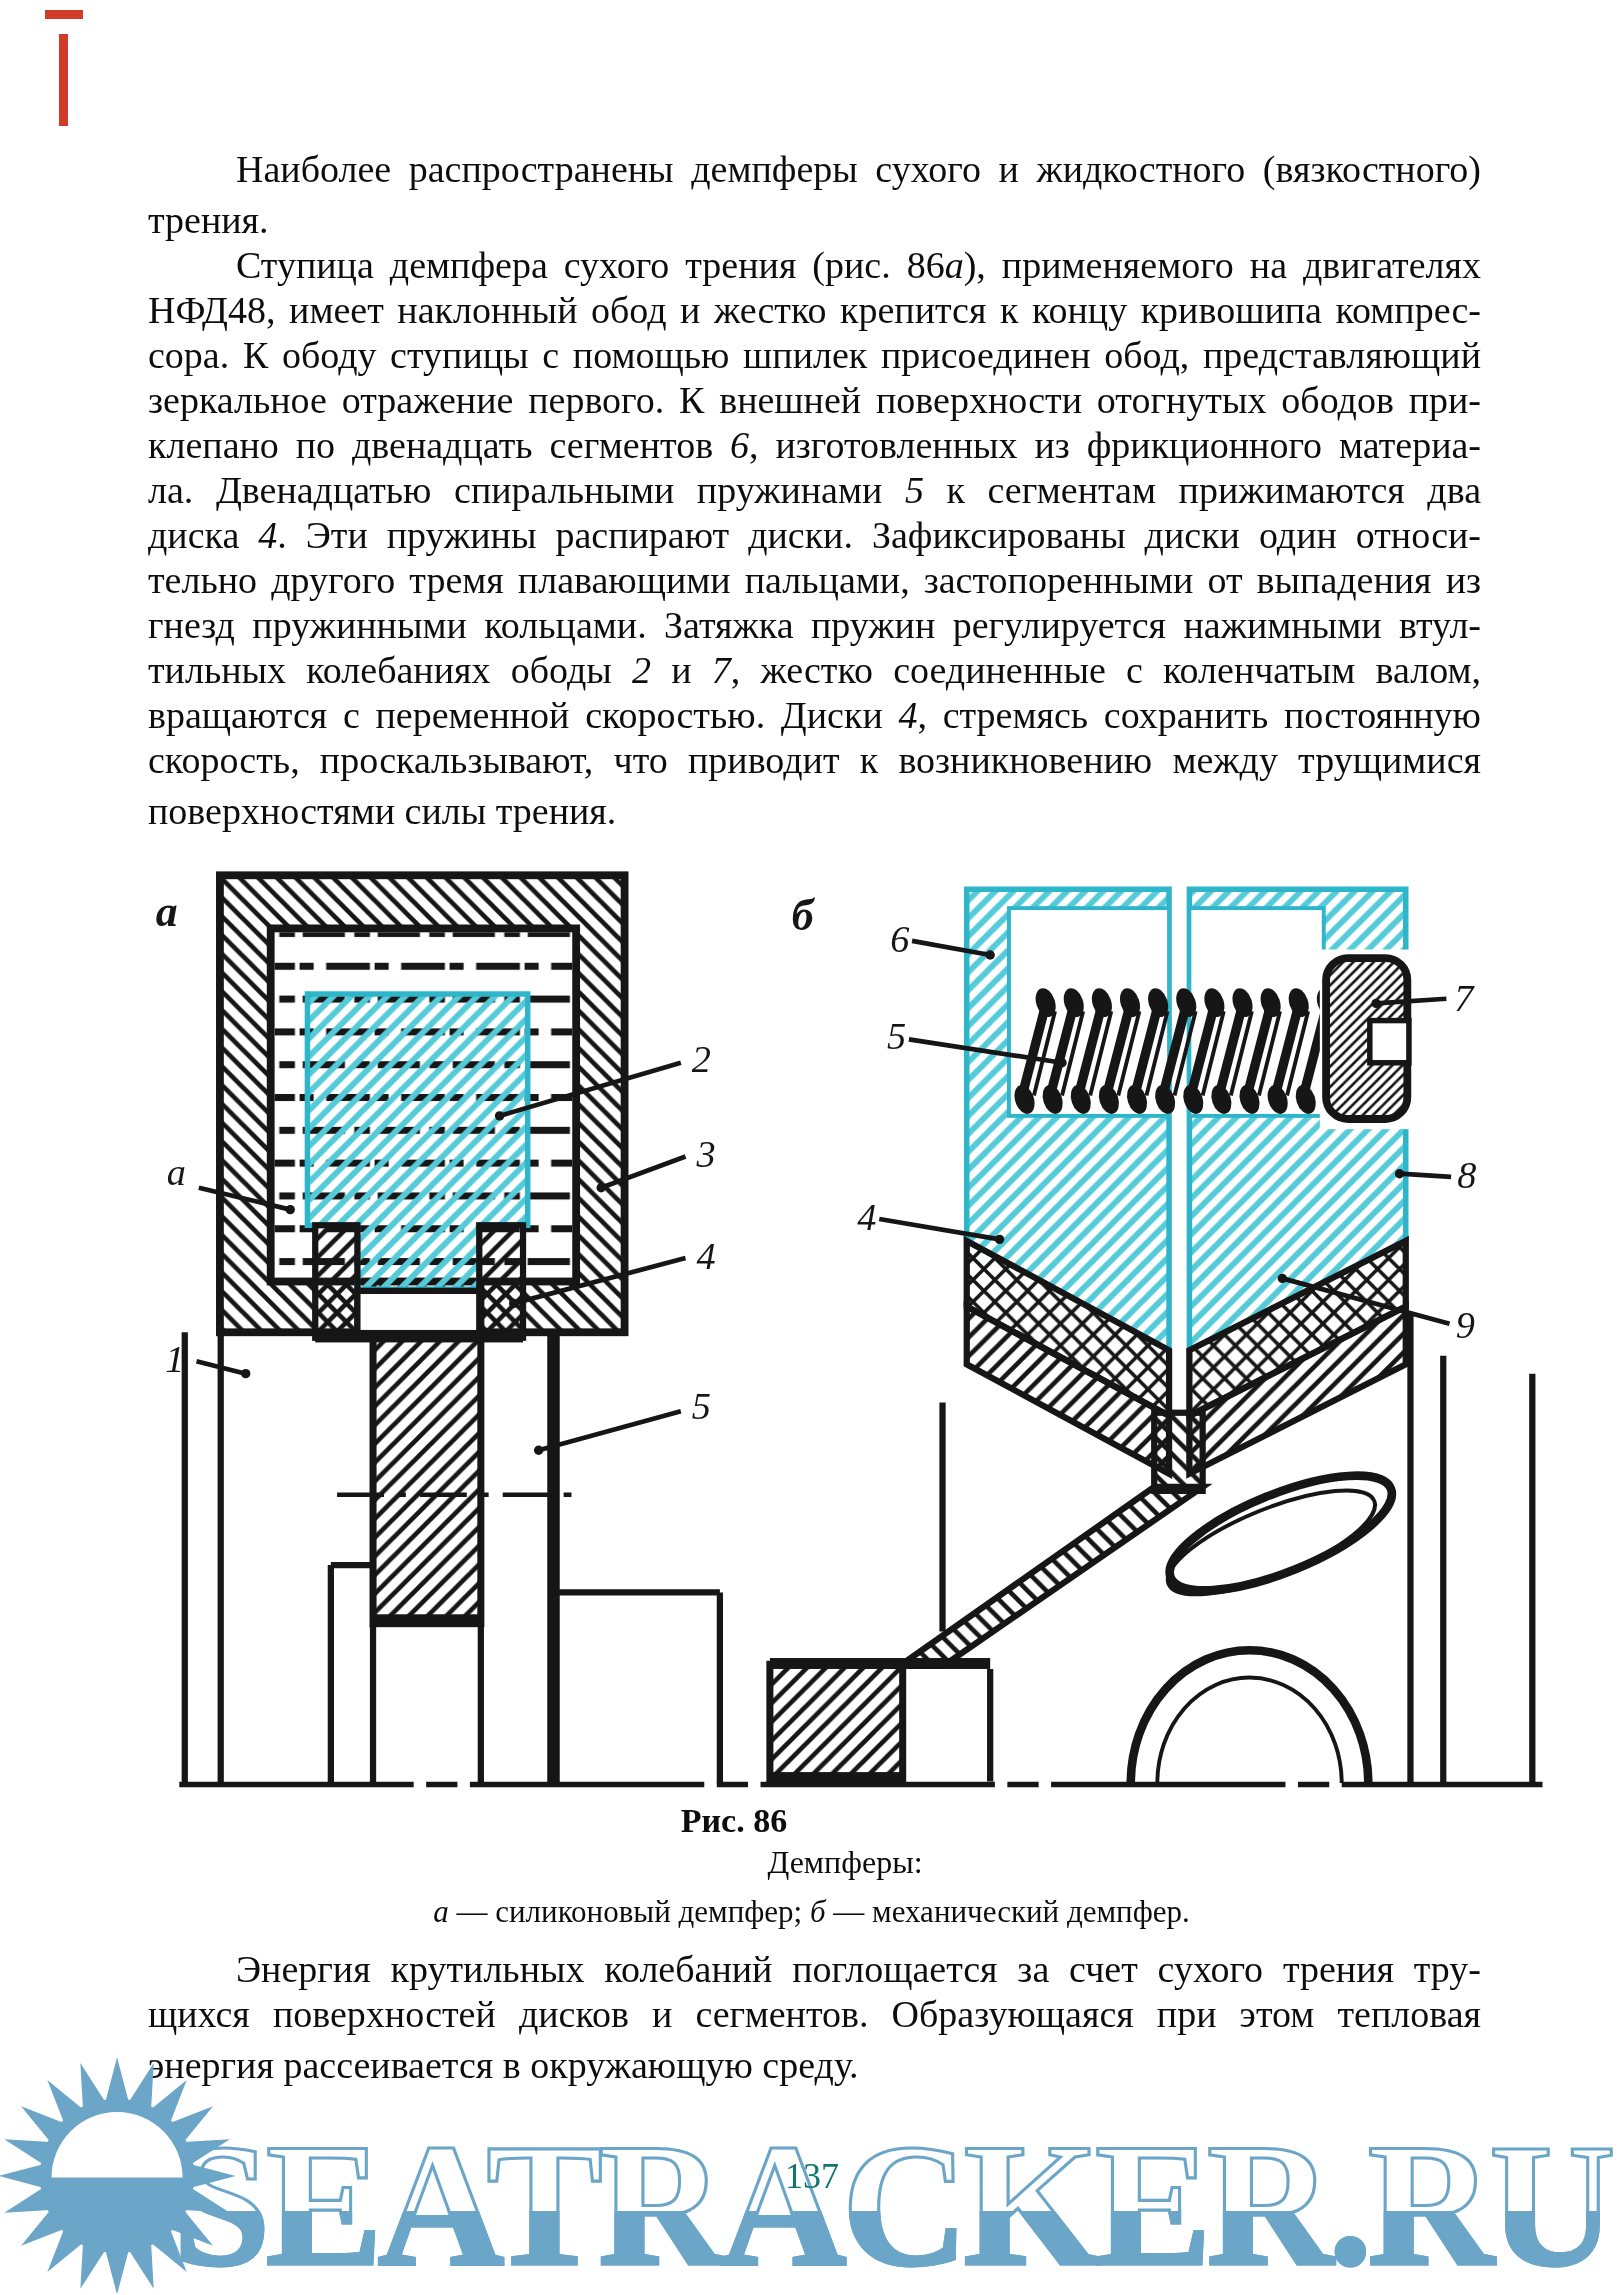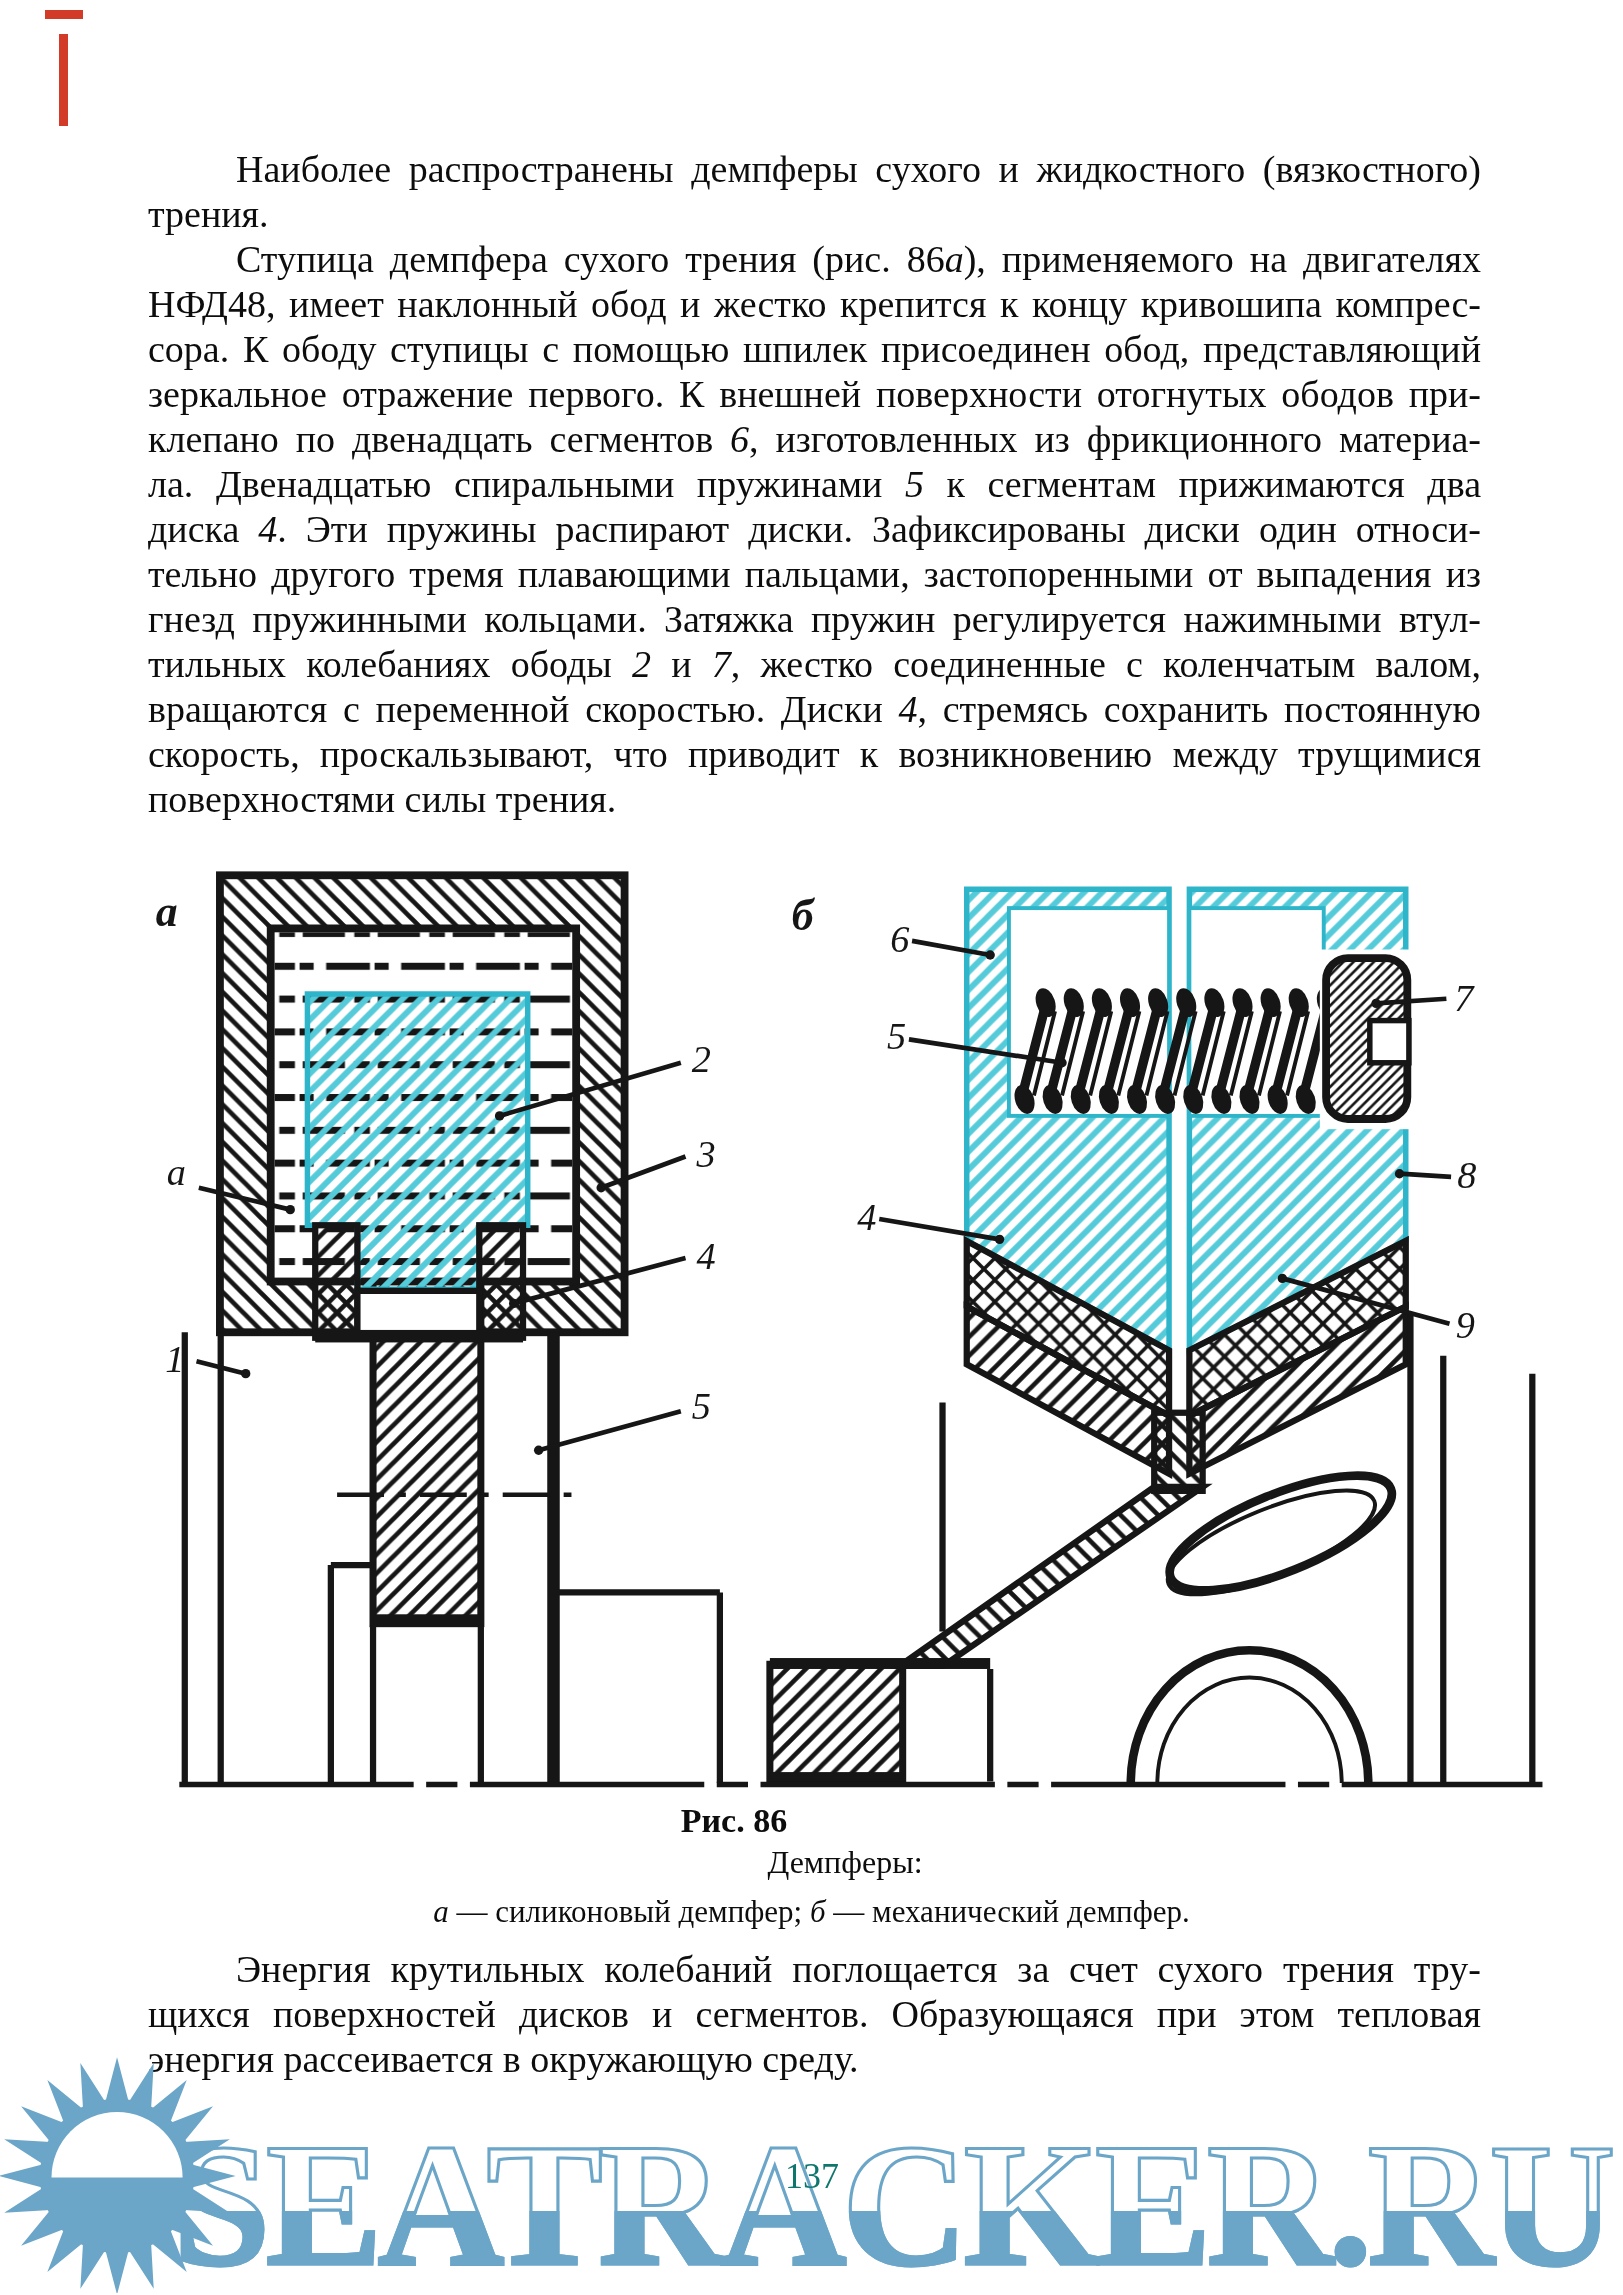--- a/index.html
+++ b/index.html
@@ -5,21 +5,21 @@
   html,body{margin:0;padding:0;}
   body{
     width:1624px;height:2295px;position:relative;background:#ffffff;
     font-family:"Liberation Serif", serif;color:#0d0d0d;overflow:hidden;
   }
   .abs{position:absolute;}
   
   .para{width:1333px;left:148px;font-size:38px;line-height:45px;}
   .pline{text-align:justify;text-align-last:justify;white-space:normal;}
   .pline.ind{text-indent:88px;}
-  .pline.last{text-align-last:left;}
+  .pline.last{text-align-last:left;margin-top:6px;}
   i{font-style:italic;}
   
   .cap-fig{left:0;width:1468px;text-align:center;font-size:34px;font-weight:bold;}
   .cap-title{left:0;width:1624px;text-align:center;font-size:32px;}
   .legend{left:145px;width:1333px;font-size:31px;text-align:center;}
   
   .mark{background:var(--red);}
   
   .wm{
     left:173px;top:2064px;height:202px;line-height:202px;white-space:nowrap;

